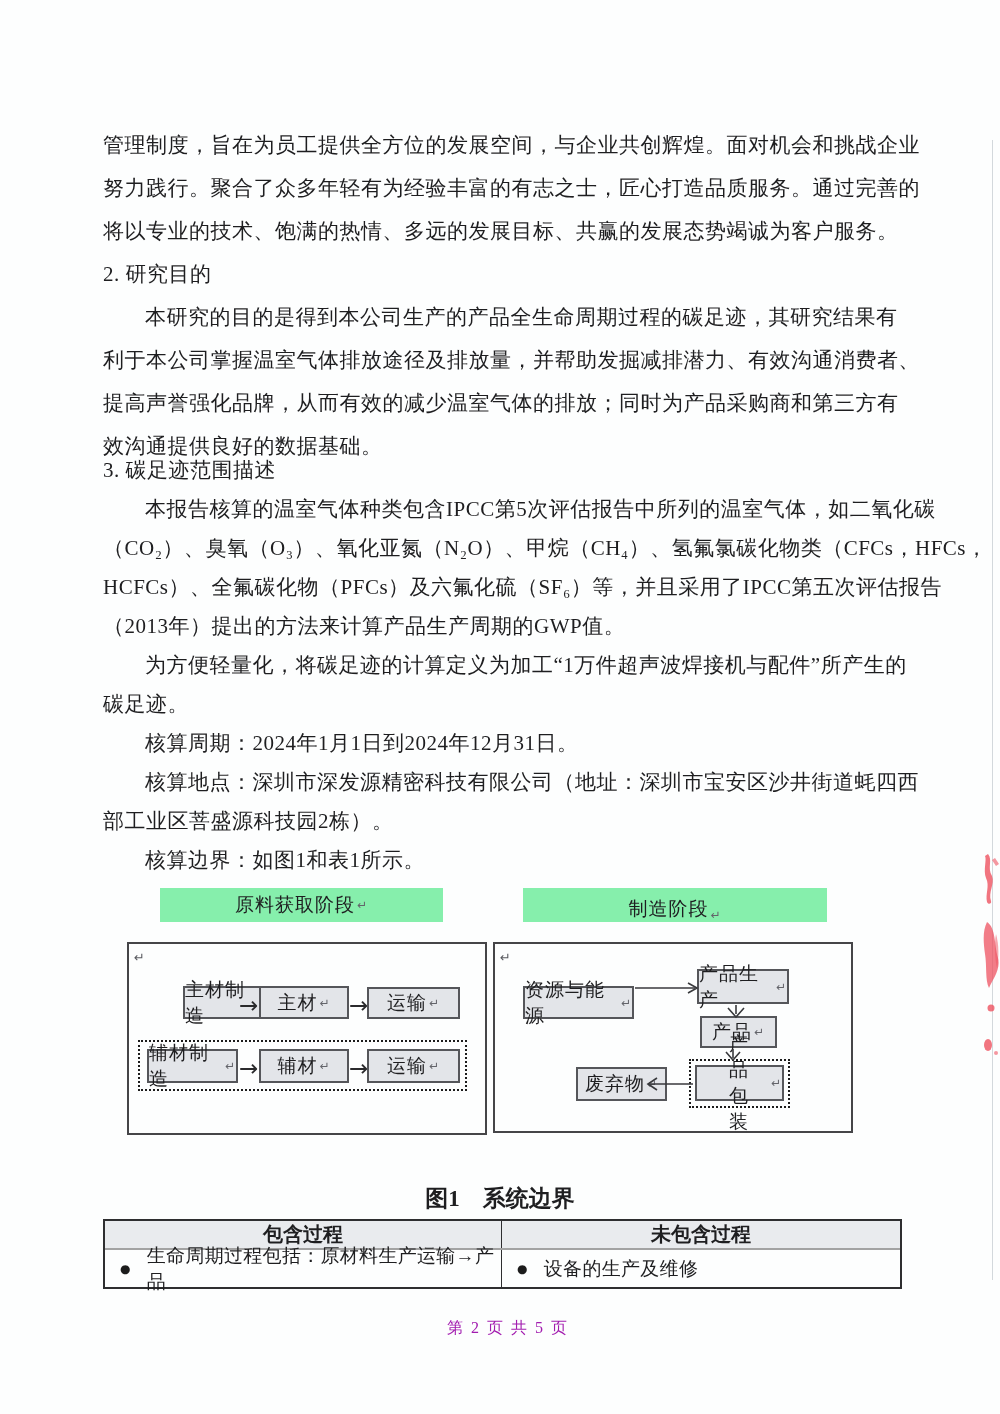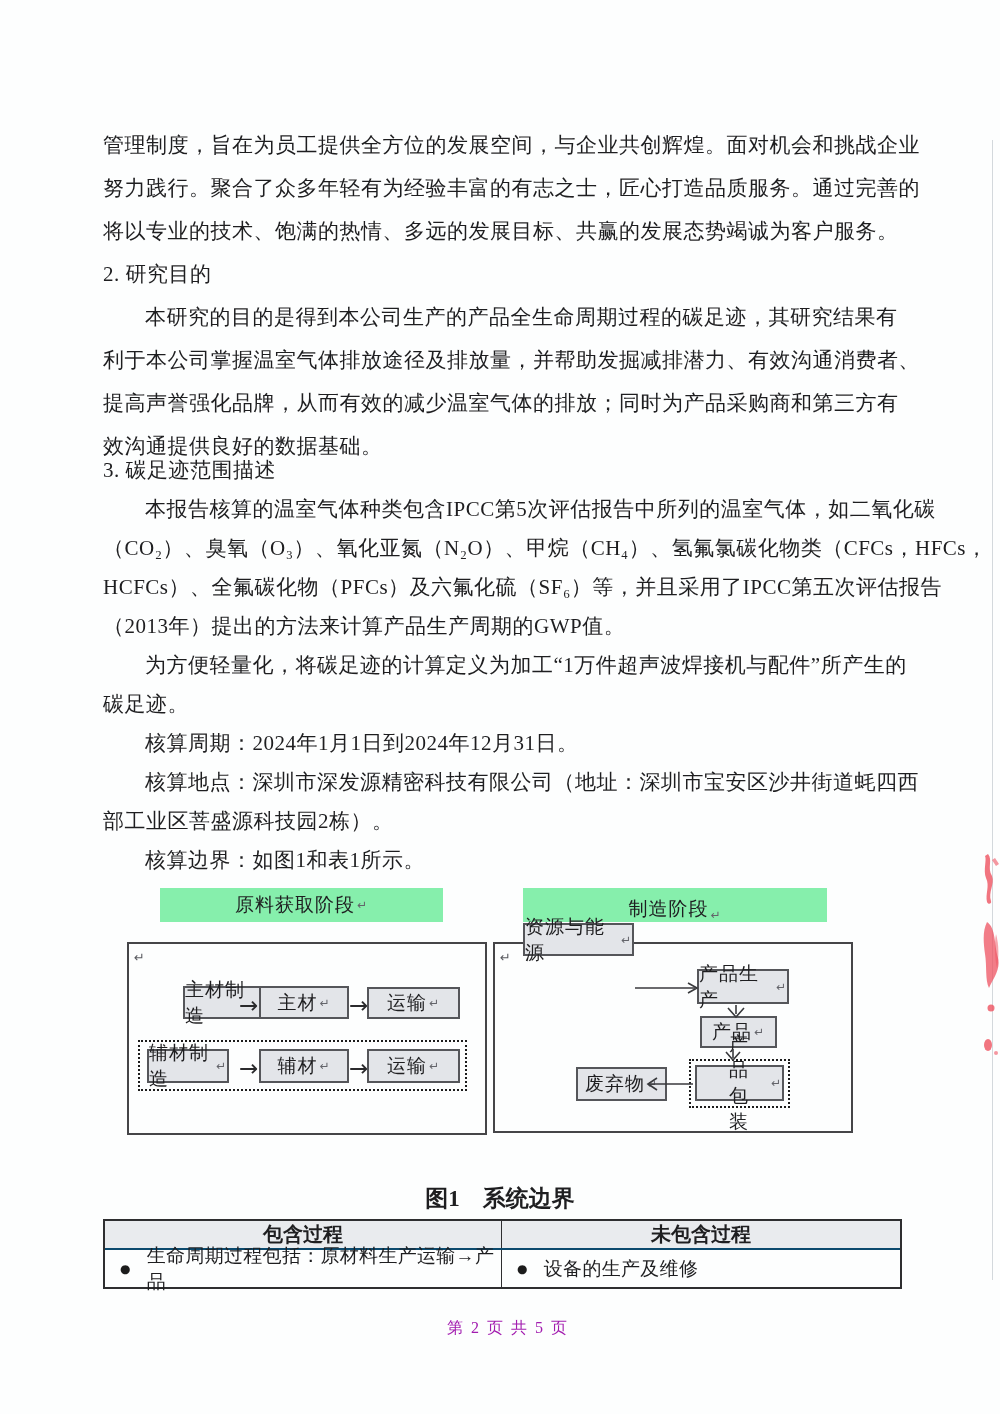--- a/index.html
+++ b/index.html
@@ -31,21 +31,21 @@
   .dottedrect{position:absolute;border:2px dotted #1c1c1c;box-sizing:border-box;}
   .arrowglyph{
     position:absolute;font-family:"DejaVu Sans",sans-serif;
     font-size:23px;color:#2a2a2c;line-height:28px;
   }
   .retmark{font-size:12px;color:#63646a;margin-left:2px;font-family:"DejaVu Sans",sans-serif;}
   .floatret{position:absolute;font-size:13px;color:#5a5b60;font-family:"DejaVu Sans",sans-serif;}
   .caption{position:absolute;left:0;width:100%;text-align:center;font-weight:bold;margin-top:32px;}
   
   .tbl{position:absolute;left:103px;top:1219px;width:799px;border:2px solid #2e2e30;box-sizing:border-box;}
-  .tbl-head{display:flex;background:#e9ebee;border-bottom:2px solid #0c4a6e;}
+  .tbl-head{display:flex;background:#e9ebee;border-bottom:2px solid #a3a3a3;}
   .tbl-head .hcell{
     height:27px;display:flex;align-items:center;justify-content:center;
     font-size:20px;font-weight:bold;box-sizing:border-box;
   }
   .tbl-body{display:flex;}
   .bcell{
     height:37px;display:flex;align-items:center;font-size:19px;
     box-sizing:border-box;padding-left:15px;letter-spacing:.3px;
   }
   .c-left{width:397px;border-right:1.5px solid #2e2e30;}
@@ -102,21 +102,21 @@
     <span>主材</span>
       <span class="retmark">↵</span>
   </div>
   <span class="arrowglyph" style="left:349px;top:991px;">→</span>
   <div class="fbox" style="left:367px;top:987px;width:93px;height:32px;">
     <span>运输</span>
       <span class="retmark">↵</span>
   </div>
 
   <div class="dottedrect" style="left:138px;top:1040px;width:329px;height:51px;"></div>
-  <div class="fbox" style="left:147px;top:1049px;width:82px;height:34px;">
+  <div class="fbox" style="left:147px;top:1049px;width:91px;height:34px;">
     <span>辅材制造</span>
       <span class="retmark">↵</span>
   </div>
   <span class="arrowglyph" style="left:239px;top:1054px;">→</span>
   <div class="fbox" style="left:259px;top:1049px;width:90px;height:34px;">
     <span>辅材</span>
       <span class="retmark">↵</span>
   </div>
   <span class="arrowglyph" style="left:349px;top:1054px;">→</span>
   <div class="fbox" style="left:367px;top:1049px;width:93px;height:34px;border-width:2.5px;">
@@ -124,21 +124,21 @@
       <span class="retmark">↵</span>
   </div>
 
   <div class="stagebar" style="left:523px;top:888px;width:304px;align-items:flex-end;">
     <span>制造阶段</span>
       <span class="retmark">↵</span>
   </div>
   <div class="outerbox" style="left:493px;top:942px;width:356px;height:187px;"></div>
   <span class="floatret" style="left:500px;top:950px;">↵</span>
 
-  <div class="fbox" style="left:523px;top:923px;width:111px;height:33px;">
+  <div class="fbox" style="left:523px;top:986px;width:111px;height:33px;">
     <span>资源与能源</span>
       <span class="retmark">↵</span>
   </div>
   <div class="fbox" style="left:697px;top:969px;width:92px;height:35px;">
     <span>产品生产</span>
       <span class="retmark">↵</span>
   </div>
   <div class="fbox" style="left:700px;top:1016px;width:77px;height:32px;">
     <span>产品</span>
       <span class="retmark">↵</span>

